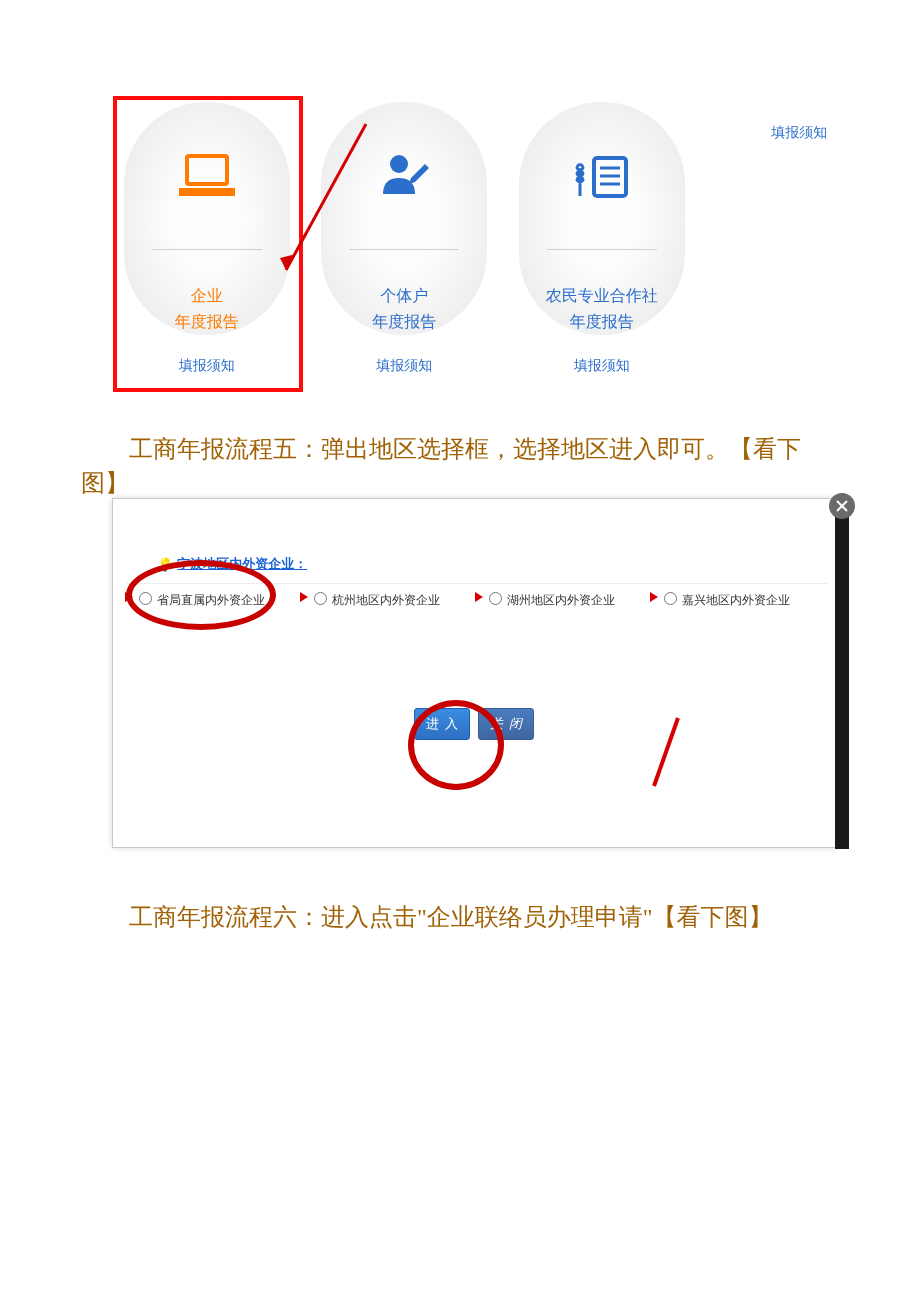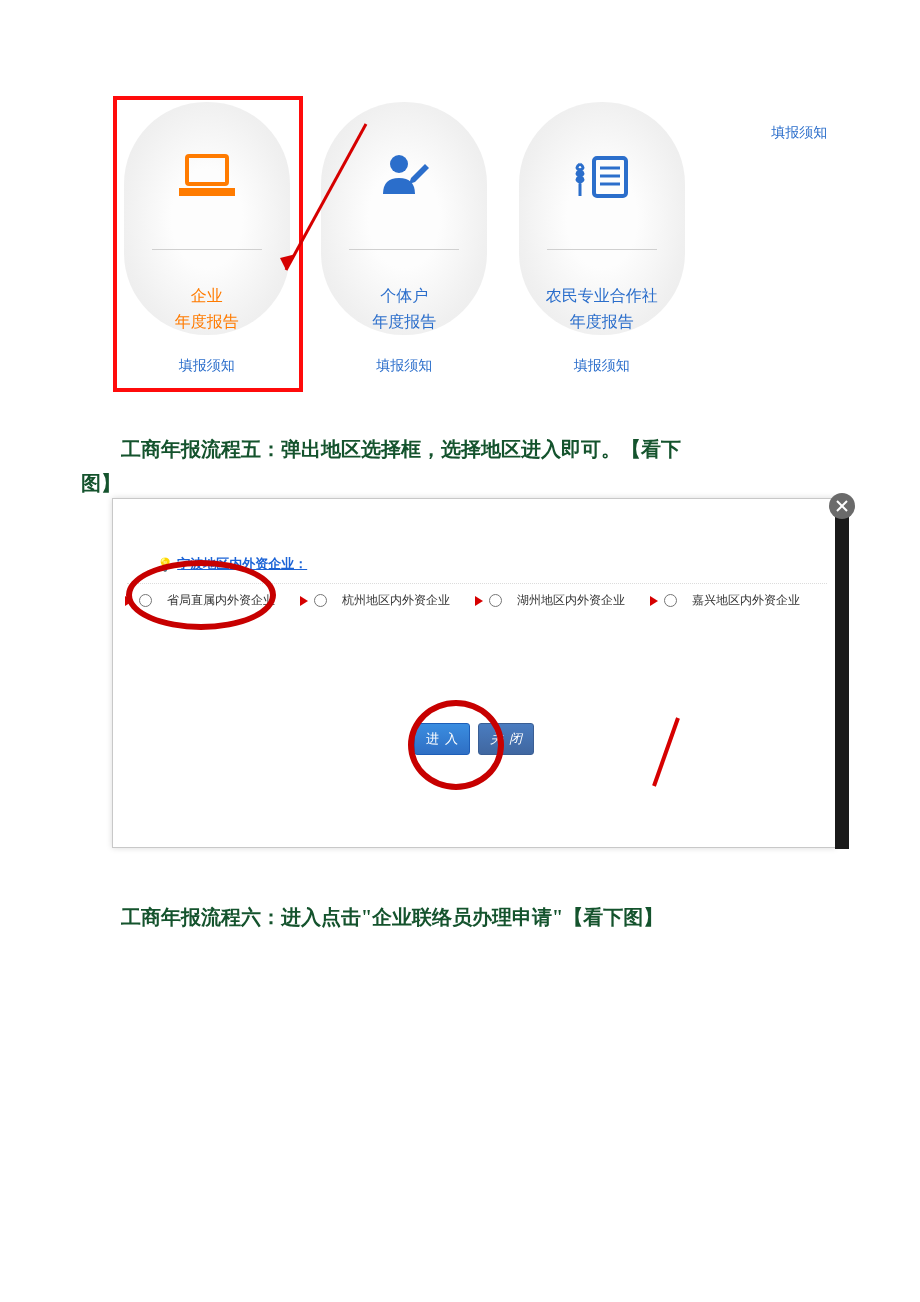--- a/index.html
+++ b/index.html
@@ -61,25 +61,24 @@
     color: #2b6ecb;
     text-align: center;
   }
   .red-box {
     position: absolute;
     border: 4px solid #ff0b0b;
     pointer-events: none;
   }
   .step-text {
     position: absolute;
-    font-size: 20px;
+    font-size: 24px;
     font-family: "SimSun", serif;
     line-height: 34px;
-    color: #14532d;
-    font-weight: bold;
+    color: #a16207;
   }
   .dialog {
     position: absolute;
     top: 498px;
     left: 112px;
     width: 724px;
     height: 350px;
     background: #fff;
     border: 1px solid #c8c8c8;
     box-shadow: 0 0 6px rgba(0,0,0,0.15);
@@ -120,42 +119,42 @@
   .radio-row {
     display: flex;
     height: 34px;
     align-items: center;
     border-top: 1px dotted #dcdcdc;
   }
   .radio-row:first-child { border-top: 1px dotted #dcdcdc; }
   .radio-cell {
     width: 175px;
     display: flex;
-    align-items: center;
-    gap: 12px;
+    align-items: flex-start;
+    gap: 2px;
     position: relative;
     padding-left: 12px;
   }
   .radio-cell input { margin-right: 3px; }
   .radio-cell label {
     font-size: 12px;
     color: #333;
     white-space: nowrap;
   }
   .red-tri {
     width: 0; height: 0;
     border-top: 5px solid transparent;
     border-bottom: 5px solid transparent;
     border-left: 8px solid #d60000;
     position: absolute;
     left: -2px;
   }
   .btn-row {
     position: absolute;
-    top: 224px;
+    top: 209px;
     left: 0;
     width: 100%;
     display: flex;
     justify-content: center;
     gap: 8px;
   }
   .btn {
     width: 56px;
     height: 32px;
     border: 1px solid #1d5eb8;

